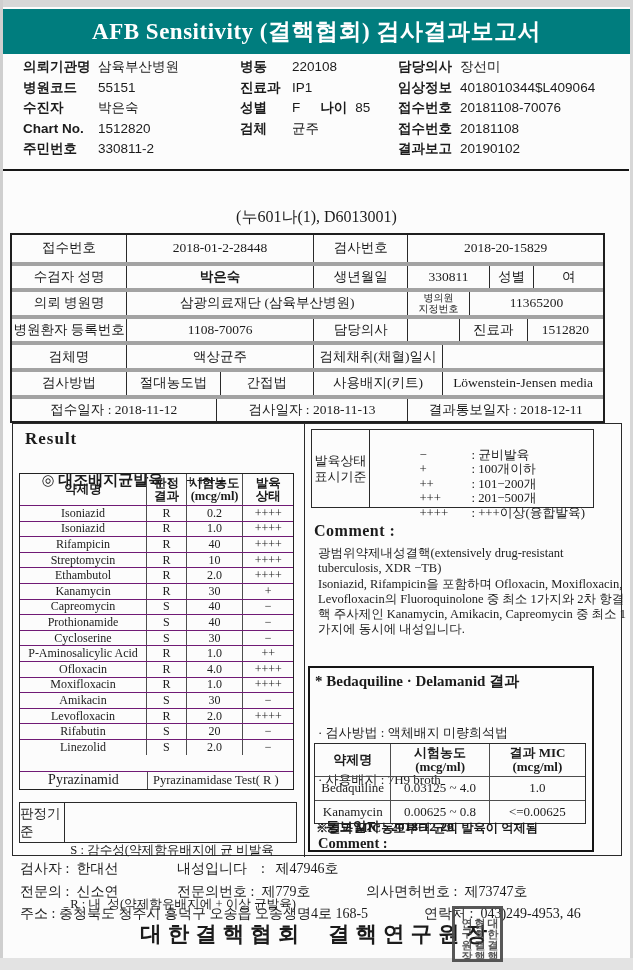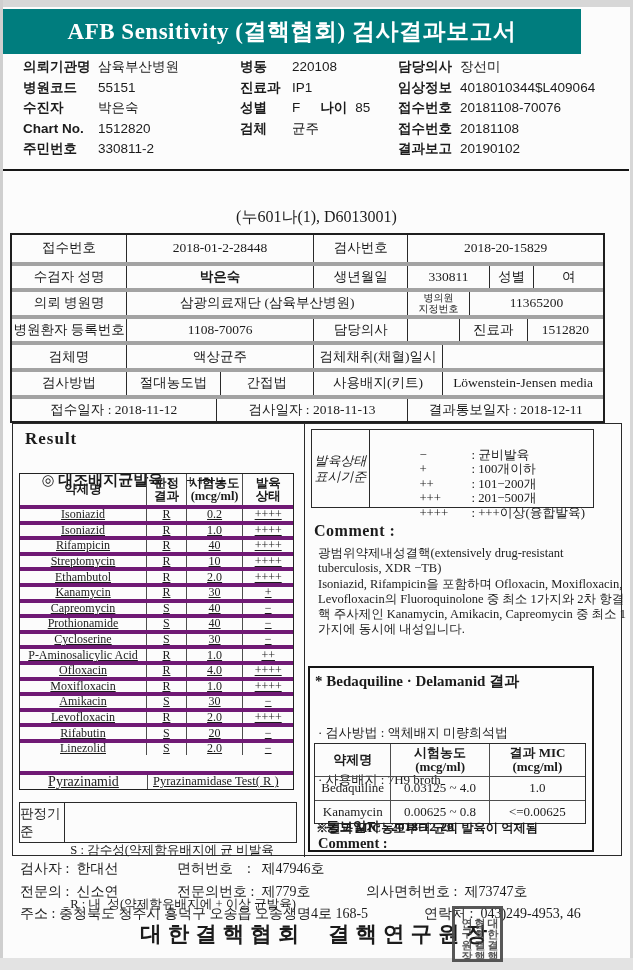--- a/index.html
+++ b/index.html
@@ -14,21 +14,21 @@
   .pre { white-space:pre-line; }
 
   
   .strip-top  { left:0; top:0; width:633px; height:7px; background:#d7d7d7; }
   .strip-left { left:0; top:0; width:3px; height:970px; background:#cfcfcf; }
   .strip-right{ left:630px; top:0; width:3px; height:970px; background:#d7d7d7; }
   .strip-bottom{ left:0; top:958px; width:633px; height:12px; background:#e3e3e3; z-index:1; }
 
   
   .title-bar {
-    left:3px; top:9px; width:578px; height:45px; background:#007d7e;
+    left:3px; top:9px; width:627px; height:45px; background:#007d7e;
     color:#ffffff; text-align:center; line-height:45px;
     font-size:23px; font-weight:bold; letter-spacing:0.5px;
   }
 
   
   .info-col { top:57px; font-size:13.5px; line-height:20.5px; }
   .info-c1 { left:23px;  width:212px; }
   .info-c2 { left:240px; width:158px; }
   .info-c3 { left:398px; width:232px; }
   .irow { height:20.5px; white-space:pre; }
@@ -64,39 +64,39 @@
   .v-divider { left:291px; top:0; width:1px; height:433px; background:#2a2a2a; }
 
   .result-heading { left:12px; top:5px; font-size:17px; font-weight:600; letter-spacing:1px; }
   .control-line { left:6px; top:30px; font-size:15px; font-weight:bold; white-space:pre; }
   .control-value { margin-left:14px; letter-spacing:2px; }
 
   
   .dtable { left:6px; top:49px; width:275px; border:1.5px solid #222; }
   .dth { display:flex; height:31px; font-size:12.5px; font-weight:600; }
   .dth .dc { display:flex; align-items:center; justify-content:center; text-align:center; line-height:13px; }
-  .dtr { display:flex; height:15.6px; border-top:4px solid #701a75; font-size:12px;text-decoration:underline; }
+  .dtr { display:flex; height:15.6px; border-top:1px solid #701a75; font-size:12px; }
   .dtr .dc { display:flex; align-items:center; justify-content:center; }
   .dc { border-left:1px solid #4d4d4d; }
   .dc:first-child { border-left:none; }
   .dcol-name{width:127px}.dcol-judge{width:40px}.dcol-conc{width:57px}.dcol-growth{width:51px}
   .pyr { height:18.5px; font-size:13px;margin-top:16px; }
   .pyr .pyr-name { width:127px; font-size:14px; }
   .pyr .pyr-val { flex:1; justify-content:flex-start; padding-left:5px; font-size:12.5px; }
 
   
   .criteria { left:6px; top:378px; width:278px; height:41px; border:1px solid #2a2a2a; display:flex; }
   .criteria-label { width:60px; border-right:1px solid #2a2a2a; display:flex;
     align-items:center; justify-content:center; font-size:13.5px; }
   .criteria-lines { flex:1; padding:2px 0 0 5px; font-size:12.6px; line-height:18px; white-space:pre; }
 
   
   .legend { left:298px; top:5px; width:283px; height:79px; border:1px solid #2a2a2a; display:flex; }
   .legend-label { width:58px; border-right:1px solid #2a2a2a; display:flex; align-items:center;
-    justify-content:center; text-align:center; font-size:13px; line-height:16px;font-style:italic; }
+    justify-content:center; text-align:center; font-size:13px; line-height:16px; }
   .legend-items { flex:1; padding:3px 0 0 11px; }
   .legend-item { height:14.6px; font-size:12.8px; line-height:14.6px; white-space:pre; }
   .legend-sym { display:inline-block; width:52px; }
 
   
   .comment-heading { left:301px; top:98px; font-size:16px; font-weight:bold; letter-spacing:0.5px; }
   .comment-lines { left:305px; top:122px; width:300px; font-size:12.5px; line-height:15.3px; }
   .comment-lines div { white-space:pre; }
 
   
@@ -431,21 +431,21 @@
           <div class="bc bcol-range">0.00625 ~ 0.8</div>
           <div class="bc bcol-mic">&lt;=0.00625</div>
         </div>
       </div>
       <div class="abs bed-note">※결과 MIC농도부터 균의 발육이 억제됨</div>
       <div class="abs bed-comment">Comment :</div>
     </div>
   </div>
 
   <div class="abs frow f-examiner"><span>검사자 :  </span><span>한대선</span></div>
-  <div class="abs frow f-license"><span>면허번호    :   </span><span>제47946호</span></div>
+  <div class="abs frow f-license"><span>내성입니다    :   </span><span>제47946호</span></div>
   <div class="abs frow f-specialist"><span>전문의 :  </span><span>신소연</span></div>
   <div class="abs frow f-specno"><span>전문의번호 :  </span><span>제779호</span></div>
   <div class="abs frow f-docno"><span>의사면허번호 :  </span><span>제73747호</span></div>
   <div class="abs frow f-address"><span>주소 : </span><span>충청북도 청주시 흥덕구 오송읍 오송생명4로 168-5</span></div>
   <div class="abs frow f-contact"><span>연락처 :  </span><span>043)249-4953, 46</span></div>
 
   <div class="abs institution">대한결핵협회  결핵연구원장</div>
   <div class="abs stamp">대한결핵협회결핵연구원장</div>
 
   <div class="abs strip-top"></div>

